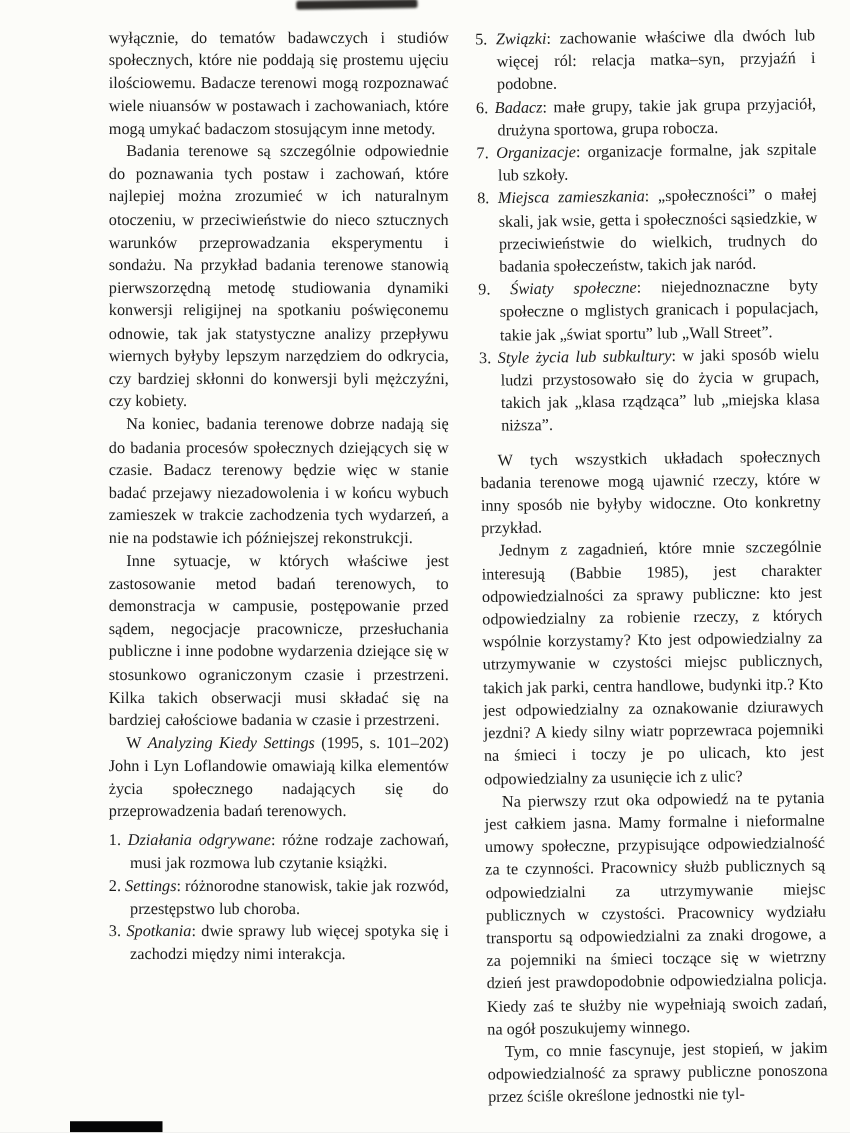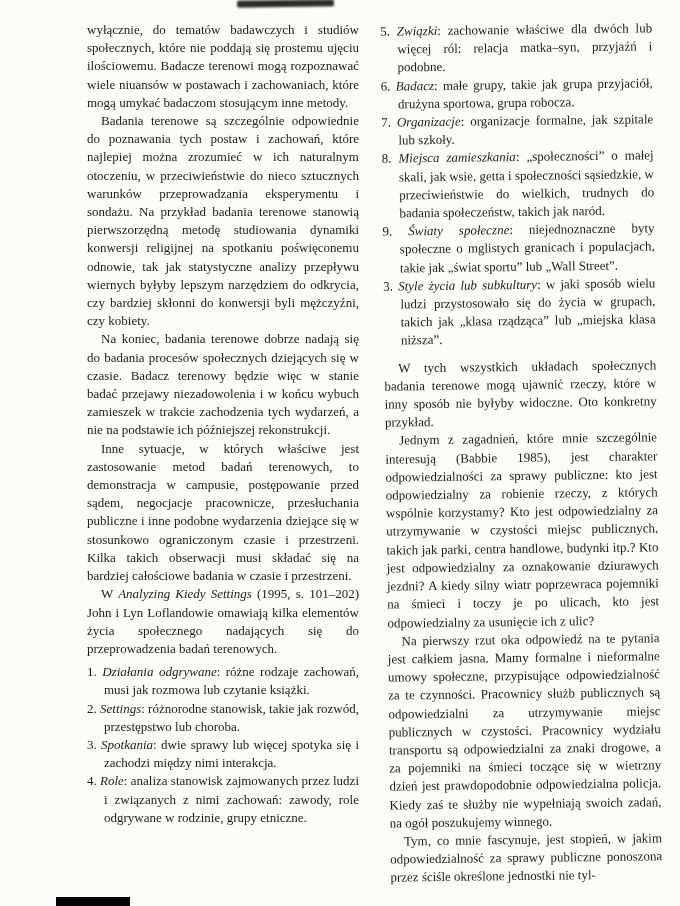--- a/index.html
+++ b/index.html
@@ -74,21 +74,20 @@
       <p class="noindent">wyłącznie, do tematów badawczych i studiów społecznych, które nie poddają się prostemu ujęciu ilościowemu. Badacze terenowi mogą rozpoznawać wiele niuansów w postawach i zachowaniach, które mogą umykać badaczom stosującym inne metody.</p>
       <p>Badania terenowe są szczególnie odpowiednie do poznawania tych postaw i zachowań, które najlepiej można zrozumieć w ich naturalnym otoczeniu, w przeciwieństwie do nieco sztucznych warunków przeprowadzania eksperymentu i sondażu. Na przykład badania terenowe stanowią pierwszorzędną metodę studiowania dynamiki konwersji religijnej na spotkaniu poświęconemu odnowie, tak jak statystyczne analizy przepływu wiernych byłyby lepszym narzędziem do odkrycia, czy bardziej skłonni do konwersji byli mężczyźni, czy kobiety.</p>
       <p>Na koniec, badania terenowe dobrze nadają się do badania procesów społecznych dziejących się w czasie. Badacz terenowy będzie więc w stanie badać przejawy niezadowolenia i w końcu wybuch zamieszek w trakcie zachodzenia tych wydarzeń, a nie na podstawie ich późniejszej rekonstrukcji.</p>
       <p>Inne sytuacje, w których właściwe jest zastosowanie metod badań terenowych, to demonstracja w campusie, postępowanie przed sądem, negocjacje pracownicze, przesłuchania publiczne i inne podobne wydarzenia dziejące się w stosunkowo ograniczonym czasie i przestrzeni. Kilka takich obserwacji musi składać się na bardziej całościowe badania w czasie i przestrzeni.</p>
       <p><span>W </span><span class="book-title">Analyzing Kiedy Settings</span><span> (1995, s. 101–202) John i Lyn Loflandowie omawiają kilka elementów życia społecznego nadających się do przeprowadzenia badań terenowych.</span></p>
 
       <div class="list">
         <div class="li"><span class="num">1.</span> <span class="term">Działania odgrywane</span><span>: różne rodzaje zachowań, musi jak rozmowa lub czytanie książki.</span></div>
         <div class="li"><span class="num">2.</span> <span class="term">Settings</span><span>: różnorodne stanowisk, takie jak rozwód, przestępstwo lub choroba.</span></div>
         <div class="li"><span class="num">3.</span> <span class="term">Spotkania</span><span>: dwie sprawy lub więcej spotyka się i zachodzi między nimi interakcja.</span></div>
-        <div class="li"><span class="num">4.</span> <span class="term">Role</span><span>: analiza stanowisk zajmowanych przez ludzi i związanych z nimi zachowań: zawody, role odgrywane w rodzinie, grupy etniczne.</span></div>
       </div>
     </div>
 
     <div class="col col-right">
       <div class="list" style="margin-top:0;">
         <div class="li"><span class="num">5.</span> <span class="term">Związki</span><span>: zachowanie właściwe dla dwóch lub więcej ról: relacja matka–syn, przyjaźń i podobne.</span></div>
         <div class="li"><span class="num">6.</span> <span class="term">Badacz</span><span>: małe grupy, takie jak grupa przyjaciół, drużyna sportowa, grupa robocza.</span></div>
         <div class="li"><span class="num">7.</span> <span class="term">Organizacje</span><span>: organizacje formalne, jak szpitale lub szkoły.</span></div>
         <div class="li"><span class="num">8.</span> <span class="term">Miejsca zamieszkania</span><span>: „społeczności” o małej skali, jak wsie, getta i społeczności sąsiedzkie, w przeciwieństwie do wielkich, trudnych do badania społeczeństw, takich jak naród.</span></div>
         <div class="li"><span class="num">9.</span> <span class="term">Światy społeczne</span><span>: niejednoznaczne byty społeczne o mglistych granicach i populacjach, takie jak „świat sportu” lub „Wall Street”.</span></div>

